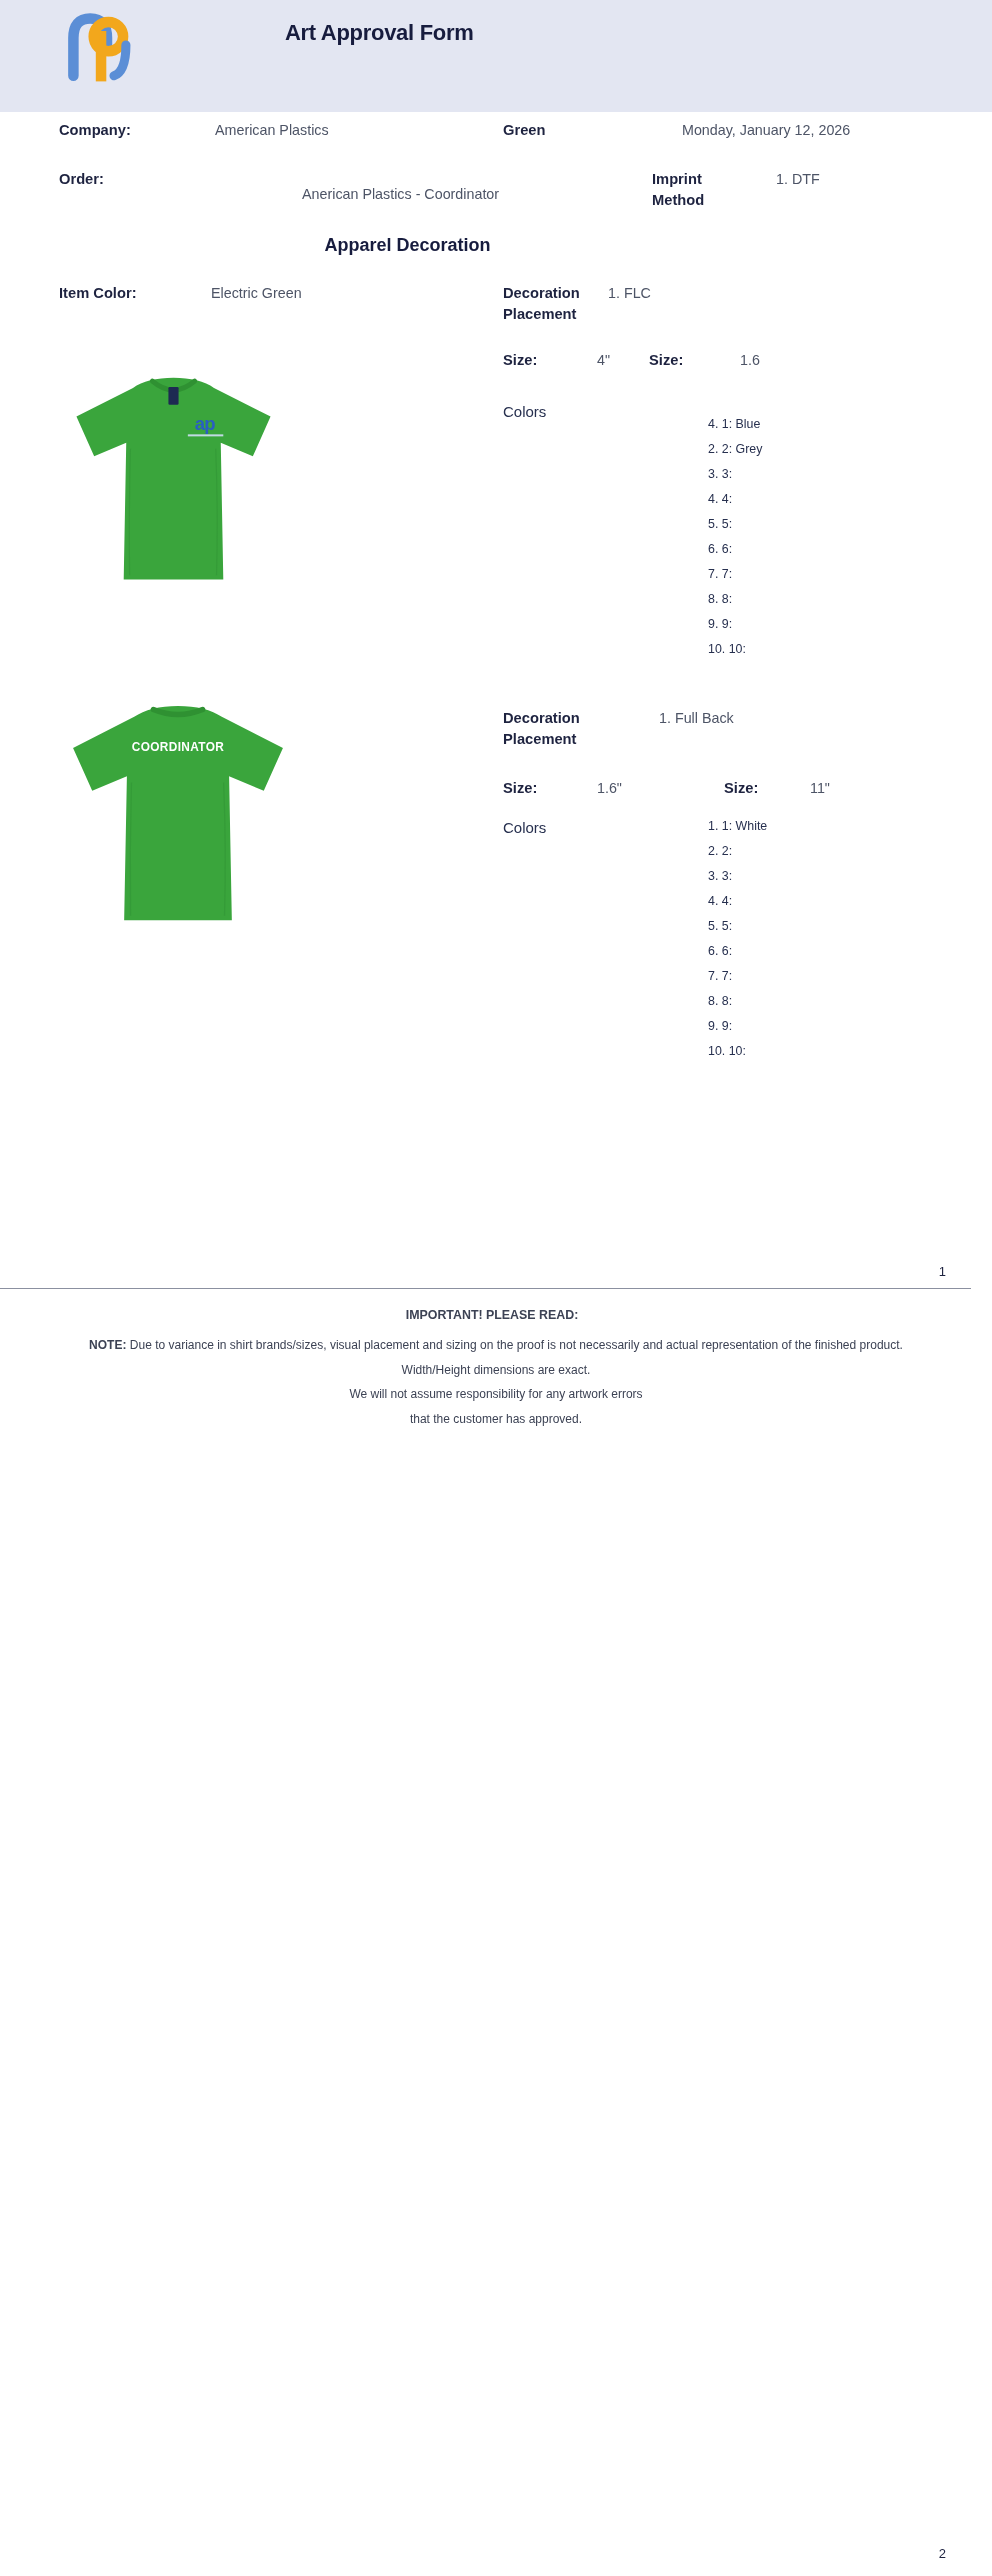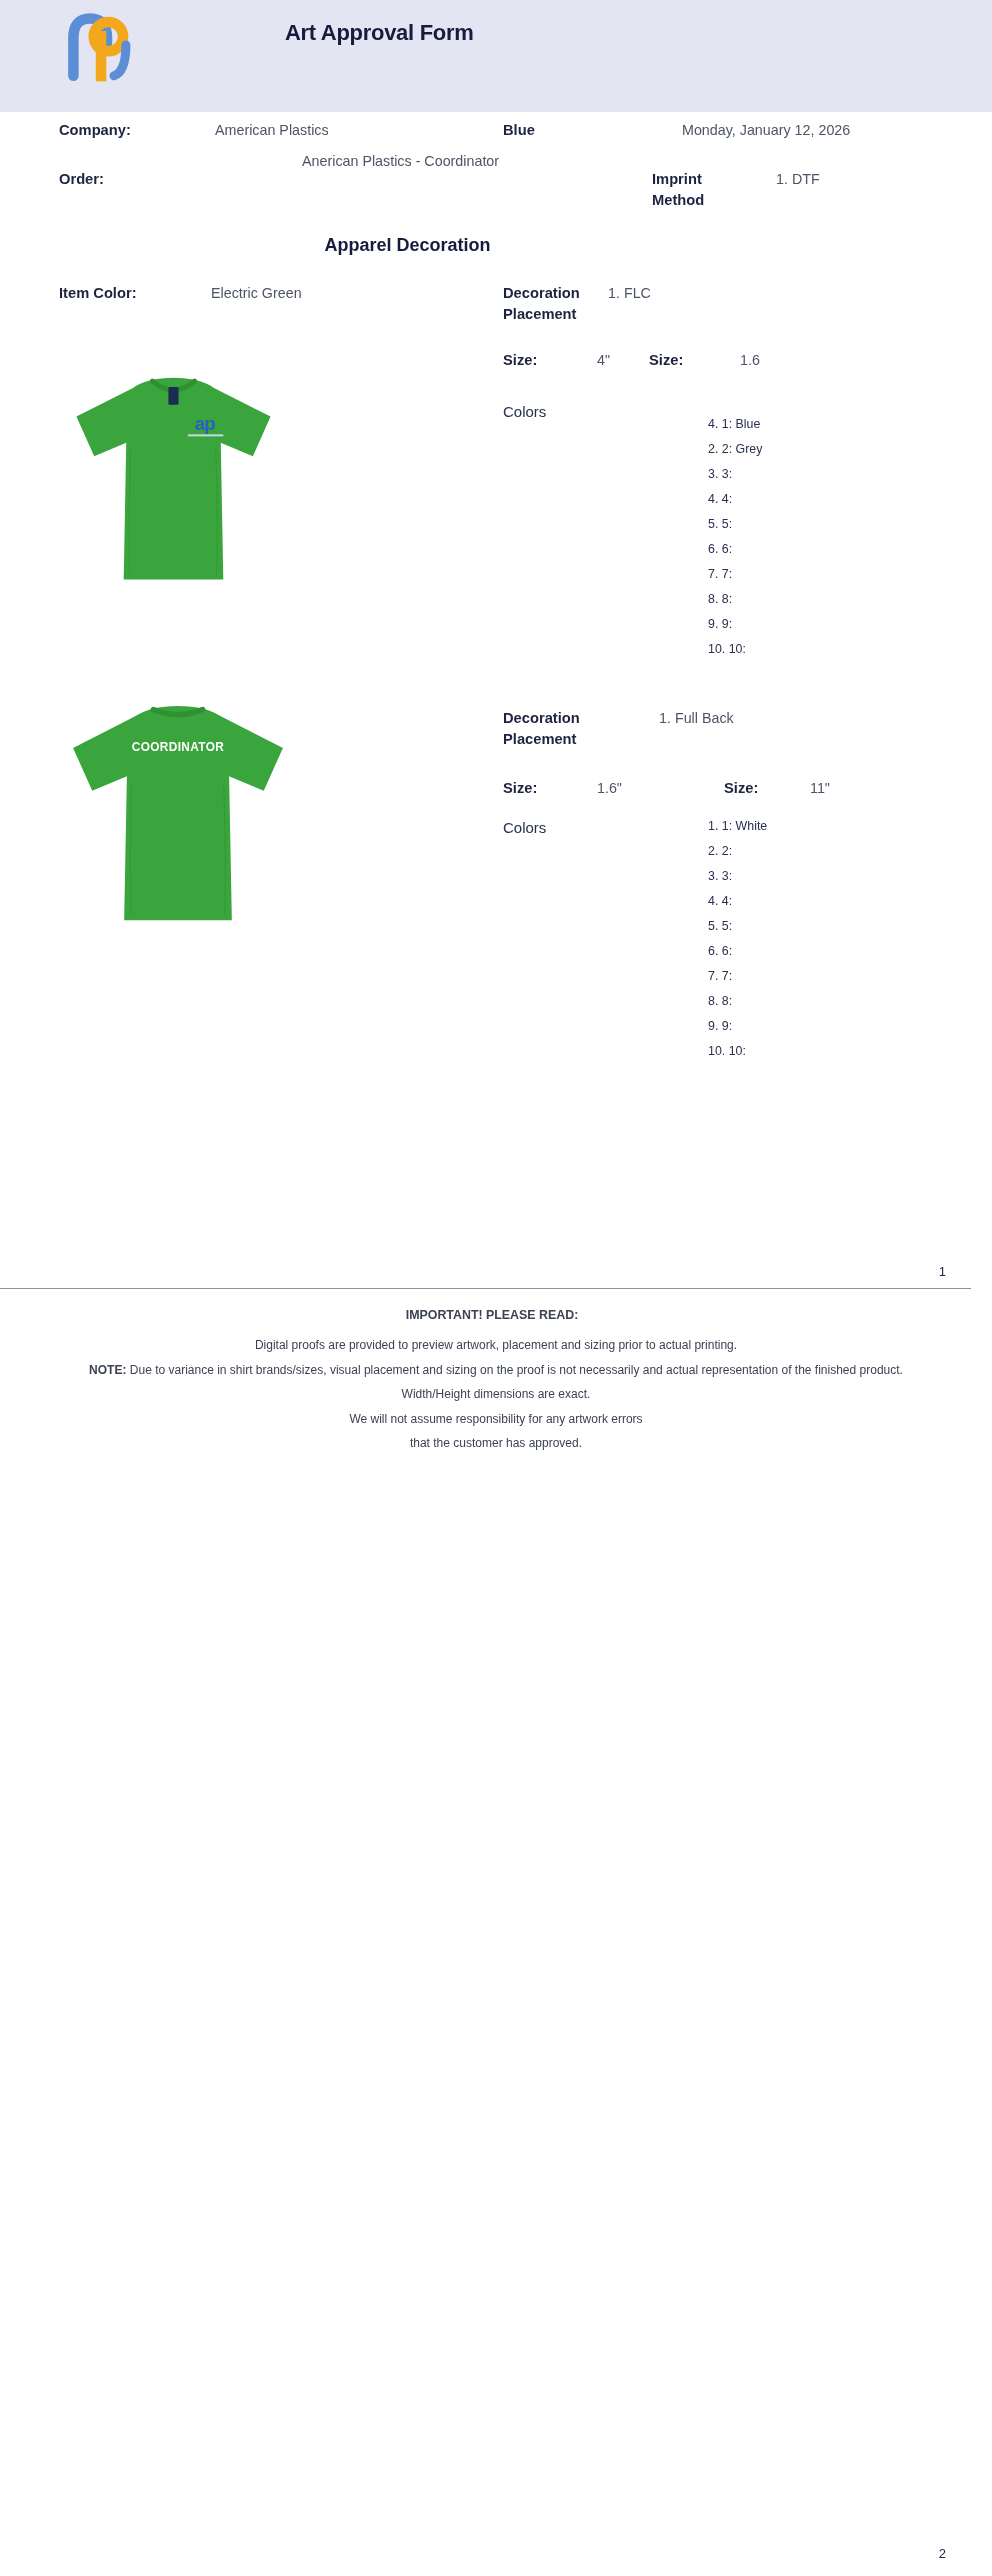--- a/index.html
+++ b/index.html
@@ -76,25 +76,25 @@
       <path class="logo-arch" d="M12,96 V42 Q12,14 36,14 Q60,14 60,42 V58"></path>
       <rect class="logo-p-stem" x="44" y="32" width="15" height="72"></rect>
       <circle class="logo-p-ring" cx="62" cy="40" r="21"></circle>
       <path class="logo-tail" d="M87,52 Q87,90 70,96"></path>
     </svg>
     <div class="page-title">Art Approval Form</div>
   </div>
 
   <div class="lbl" style="left:59px;top:120px">Company:</div>
   <div class="val" style="left:215px;top:120px">American Plastics</div>
-  <div class="lbl" style="left:503px;top:120px">Blue</div>
+  <div class="lbl" style="left:503px;top:120px">Green</div>
   <div class="val" style="left:682px;top:120px">Monday, January 12, 2026</div>
 
   <div class="lbl" style="left:59px;top:169px">Order:</div>
-  <div class="val" style="left:302px;top:151px">Anerican Plastics - Coordinator</div>
+  <div class="val" style="left:302px;top:184px">Anerican Plastics - Coordinator</div>
   <div class="lbl" style="left:652px;top:169px;width:76px">Imprint Method</div>
   <div class="val" style="left:776px;top:169px">1. DTF</div>
 
   <div class="section-heading">Apparel Decoration</div>
 
   <div class="lbl" style="left:59px;top:283px">Item Color:</div>
   <div class="val" style="left:211px;top:283px">Electric Green</div>
 
   <div class="lbl" style="left:503px;top:283px;width:112px">Decoration Placement</div>
   <div class="val" style="left:608px;top:283px">1. FLC</div>
@@ -156,21 +156,20 @@
     <path class="crease" d="M175,85 Q178,158 176,231"></path>
     <path class="crease" d="M74,85 Q72,158 73,231"></path>
     <text class="back-print" x="125" y="50" text-anchor="middle">COORDINATOR</text>
   </svg>
 
   <div class="page-number" style="left:908px;top:1264px">1</div>
   <div class="divider"></div>
 
   <div class="footer-heading">IMPORTANT! PLEASE READ:</div>
   <div class="footer-lines">
-    <div class="footer-line"><b></b><span>Digital proofs are provided to preview artwork, placement and sizing prior to actual printing.</span></div>
     <div class="footer-line"><b>NOTE:</b><span> Due to variance in shirt brands/sizes, visual placement and sizing on the proof is not necessarily and actual representation of the finished product.</span></div>
     <div class="footer-line"><b></b><span>Width/Height dimensions are exact.</span></div>
     <div class="footer-line"><b></b><span>We will not assume responsibility for any artwork errors</span></div>
     <div class="footer-line"><b></b><span>that the customer has approved.</span></div>
   </div>
 
   <div class="page-number" style="left:908px;top:2546px">2</div>
 
 </div>
 

